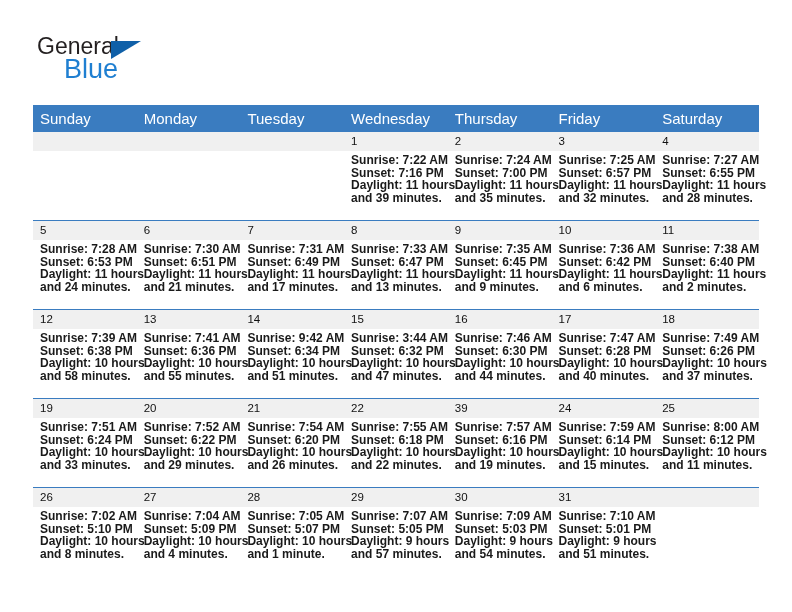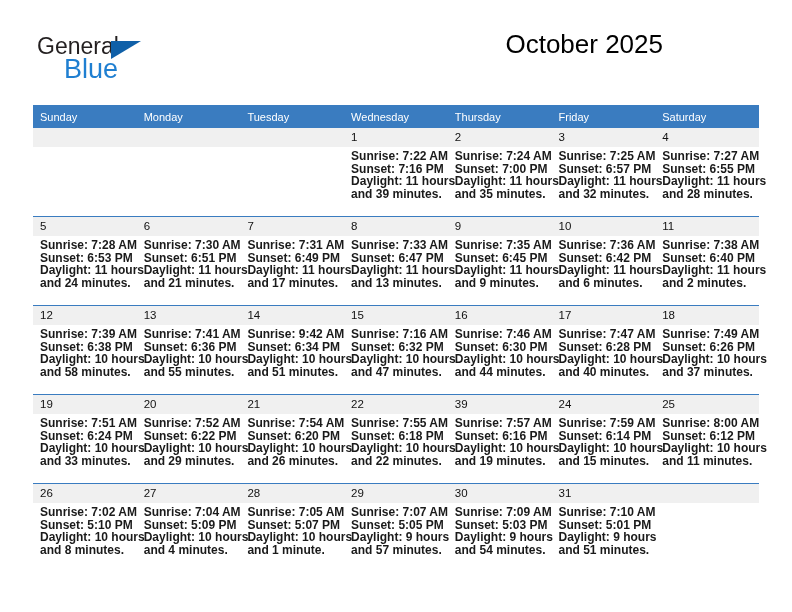--- a/index.html
+++ b/index.html
@@ -93,21 +93,21 @@
     top: 105px;
     width: 726px;
     border-collapse: collapse;
     table-layout: fixed;
   }
   .calendar col { width: 103.71px; }
 
   thead th {
     background: #3a7cc0;
     color: #ffffff;
-    font-size: 11px;
+    font-size: 15px;
     font-weight: normal;
     text-align: left;
     padding: 5px 0 5px 7px;
     height: 13px;
     border: none;
   }
 
   tbody td {
     vertical-align: top;
     padding: 0;
@@ -148,21 +148,20 @@
 
   <div class="header">
 
     <div class="brand">
       <span class="brand-general">General</span>
       <span class="brand-triangle"></span>
       <span class="brand-blue">Blue</span>
     </div>
 
     <div class="title-block">
-      <div class="cal-title">October 2025</div>
     </div>
 
   </div>
 
   <table class="calendar">
     <colgroup>
       <col>
         <col>
         <col>
         <col>
@@ -336,21 +335,21 @@
             <div class="cell-body">
               <div>Sunrise: 9:42 AM</div>
               <div>Sunset: 6:34 PM</div>
               <div>Daylight: 10 hours</div>
               <div>and 51 minutes.</div>
             </div>
           </td>
           <td>
             <div class="daynum-band">15</div>
             <div class="cell-body">
-              <div>Sunrise: 7:16 AM</div>
+              <div>Sunrise: 3:44 AM</div>
               <div>Sunset: 6:32 PM</div>
               <div>Daylight: 10 hours</div>
               <div>and 47 minutes.</div>
             </div>
           </td>
           <td>
             <div class="daynum-band">16</div>
             <div class="cell-body">
               <div>Sunrise: 7:46 AM</div>
               <div>Sunset: 6:30 PM</div>

